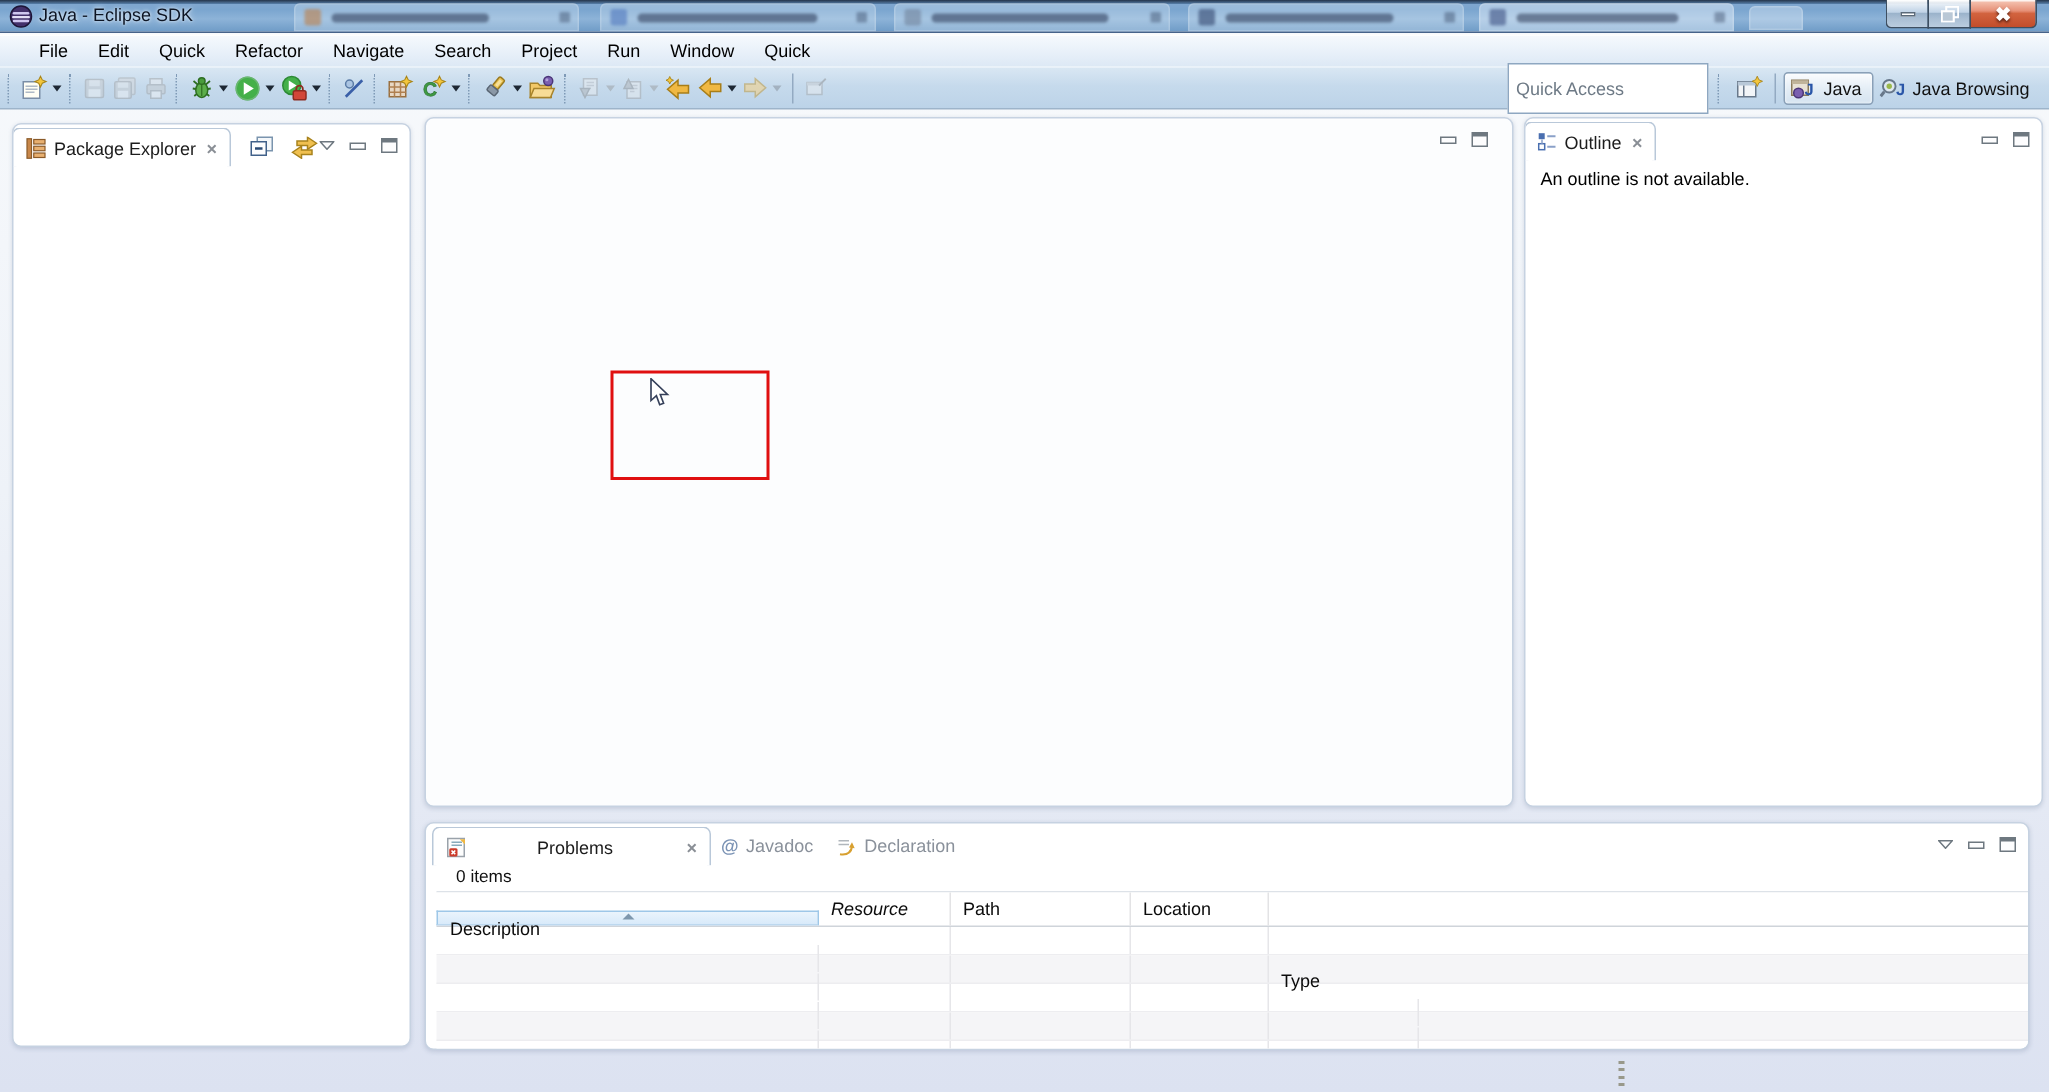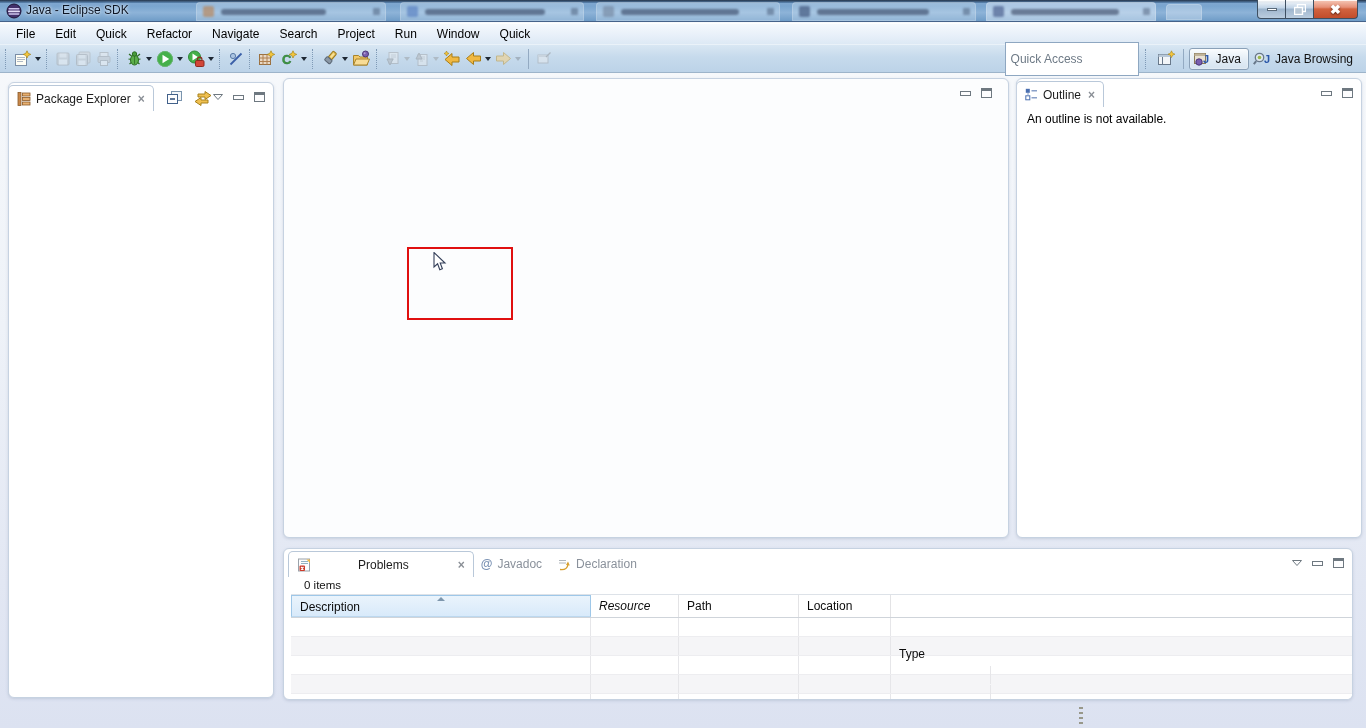--- a/index.html
+++ b/index.html
@@ -30,21 +30,21 @@
     box-shadow:inset 0 1px 0 rgba(255,255,255,.8); }
   .wbtn.min { border-radius:0 0 0 4px; }
   .wbtn.close { width:45px; border-radius:0 0 4px 0;
     background:linear-gradient(180deg,#f6c9b8 0%,#e69077 40%,#d2633f 50%,#c24d2b 100%); }
   .glyph-min { width:10px; height:3px; background:#fff; border:1px solid #5a6a7a; }
   .glyph-close { color:#fff; font-size:13px; font-weight:bold; line-height:1; text-shadow:0 1px 2px rgba(60,20,10,.8); }
 
   
   #menubar { position:absolute; left:0; top:23px; width:1366px; height:21px; display:flex; align-items:center;
     background:linear-gradient(180deg,#f5f9fd 0%,#e8f0f9 55%,#dde9f5 100%);
-    border-top:1px solid #fdfefe; padding-left:6px; }
+    border-top:1px solid #fdfefe; padding-left:16px; }
   .menu-item { font-size:12px; color:#000; padding:2px 10px; cursor:default; }
 
   
   #toolbar { position:absolute; left:0; top:44px; width:1366px; height:29px; display:flex; align-items:center;
     background:linear-gradient(180deg,#d9e7f3 0%,#c6daec 45%,#bcd3e8 100%);
     border-top:1px solid #eaf2f9; border-bottom:1px solid #9db4ca; padding:0 6px 0 2px; }
   .tsep { width:4px; height:20px; border-left:1px dotted #7f9ab6; margin:0 3px; }
   .tsep-line { width:1px; height:20px; background:#93aac2; margin:0 5px; }
   .tbtn { height:23px; display:flex; align-items:center; padding:0 2px; border-radius:3px; }
   .tbtn.disabled { opacity:.45; filter:grayscale(85%); }
@@ -89,21 +89,21 @@
 
   
   #problems-panel { left:283px; top:548px; width:1070px; height:152px; }
   #problems-status { font-size:11.5px; color:#111; padding:3px 0 2px 20px; }
   #problems-table { position:absolute; left:7px; top:45px; right:0; bottom:0; border-top:1px solid #dde2e8; }
   .thead { display:flex; height:23px; background:#fff; border-bottom:1px solid #cfd4da; }
   .th { font-size:12px; color:#0b0b0b; line-height:22px; padding-left:8px; border-right:1px solid #e3e3e5; position:relative; }
   .th.sorted { background:linear-gradient(180deg,#eaf4fc,#d8eafa); border:1px solid #9ec7e8; border-bottom:1px solid #bcd8ef; }
   .sort-arrow { position:absolute; top:1px; left:50%; margin-left:-4px; width:0; height:0;
     border-left:4px solid transparent; border-right:4px solid transparent; border-bottom:4px solid #7e97ad; }
-  .c0{width:300px;} .c1{width:88px;font-style:italic;} .c2{width:120px;} .c3{width:92px;} .c4{width:100px;margin-top:48px;} .c5{flex:1; border-right:none;}
+  .c0{width:255px;margin-top:12px;} .c1{width:88px;font-style:italic;} .c2{width:120px;} .c3{width:92px;} .c4{width:100px;margin-top:48px;} .c5{flex:1; border-right:none;}
   .trow { display:flex; height:19px; border-bottom:1px solid #ededf0; }
   .trow:nth-child(odd) { background:#f5f5f7; }
   .trow:nth-child(even){ background:#ffffff; }
   .td { border-right:1px solid #e6e6e9; height:100%; }
   .td.c5 { border-right:none; }
 
   
   #sash-handle { position:absolute; left:1079px; top:707px; width:4px; height:17px;
     background:repeating-linear-gradient(180deg,#98988a 0 2px,transparent 2px 5px); }
 

